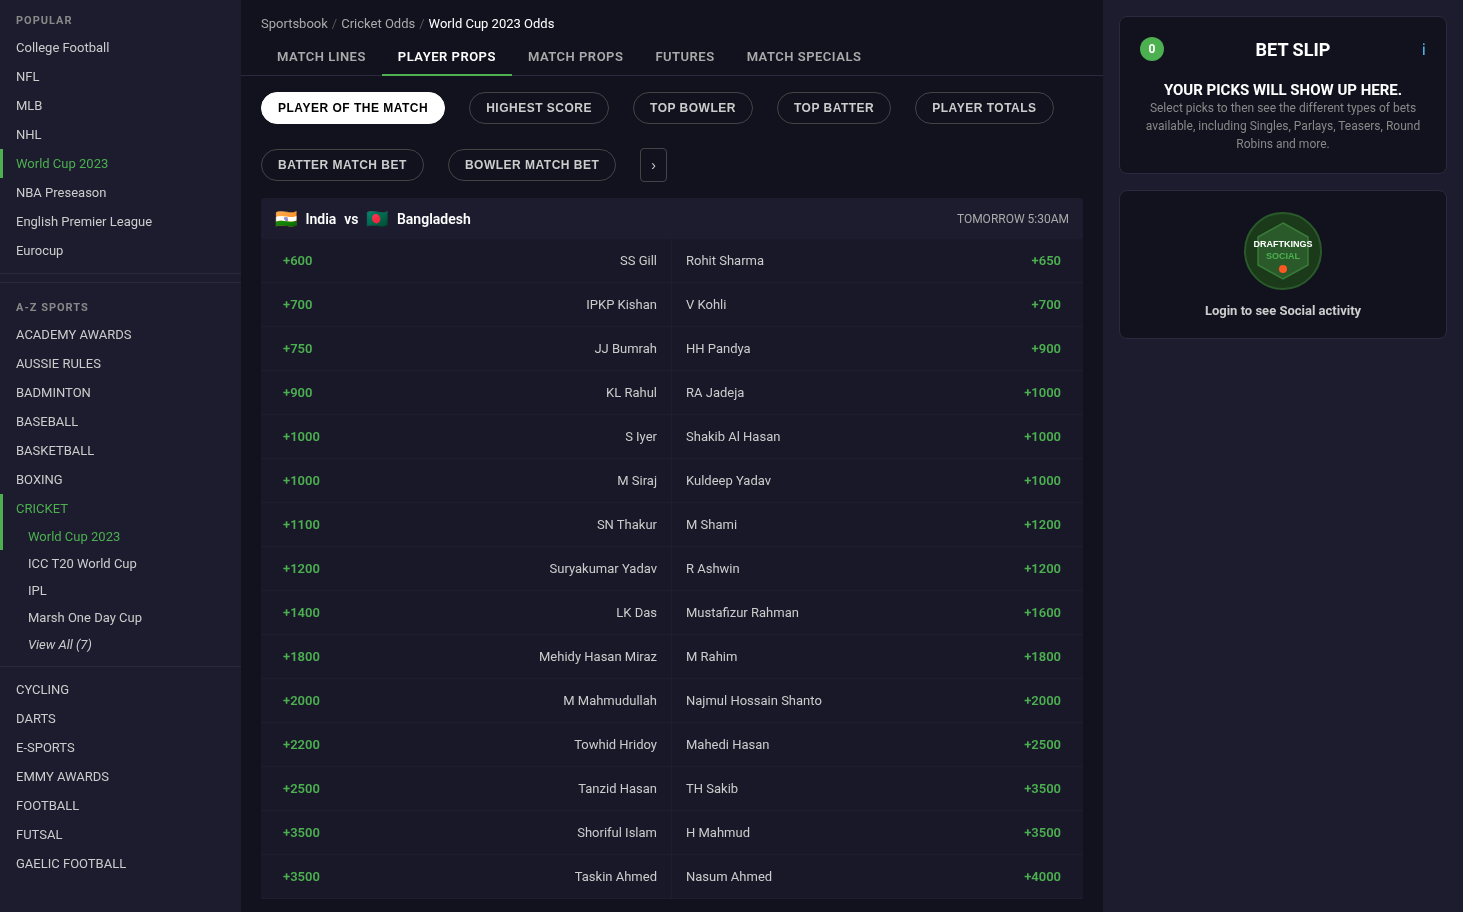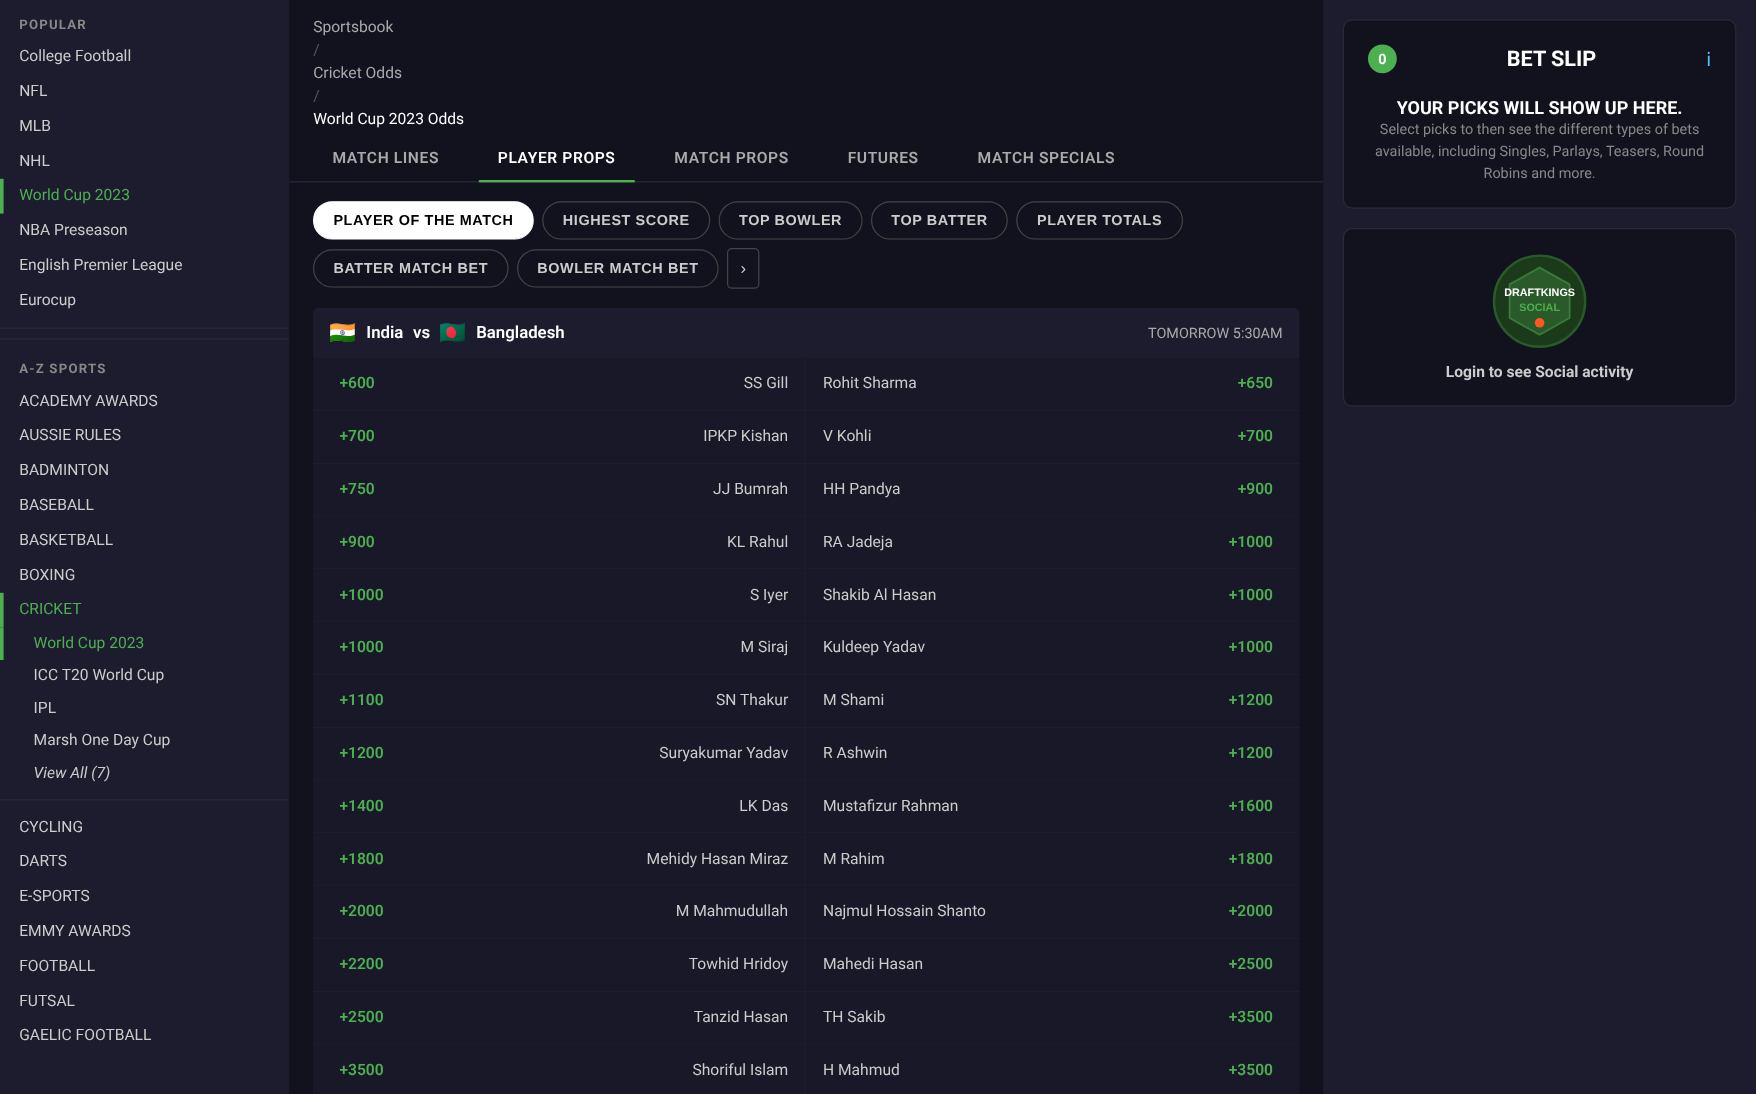--- a/index.html
+++ b/index.html
@@ -15,37 +15,37 @@
     .sidebar-divider { height: 1px; background: #2a2a3e; margin: 8px 0; }
     .sidebar-sub-item { padding: 6px 16px 6px 28px; cursor: pointer; font-size: 13px; color: #ccc; }
     .sidebar-sub-item.active { color: #4caf50; border-left: 3px solid #4caf50; padding-left: 25px; }
     .sidebar-view-all { padding: 6px 16px 6px 28px; cursor: pointer; font-size: 13px; color: #ccc; font-style: italic; }
     .sidebar-az-title { color: #888; font-size: 11px; font-weight: 700; letter-spacing: 1px; padding: 10px 16px 6px; }
 
     
     #main { flex: 1; display: flex; flex-direction: column; overflow: hidden; background: #12121f; }
 
     
-    .breadcrumb { padding: 16px 20px 8px; color: #aaa; font-size: 13px; display: flex; align-items: flex-start; gap: 4px; flex-direction: column; }
+    .breadcrumb { padding: 16px 20px 8px; color: #aaa; font-size: 13px; display: flex; align-items: flex-end; gap: 4px; }
     .breadcrumb a { color: #aaa; text-decoration: none; cursor: pointer; }
     .breadcrumb .sep { color: #555; }
     .breadcrumb .current { color: #fff; }
 
     
-    .tabs { display: flex; padding: 0 20px; border-bottom: 1px solid #2a2a3e; gap: 17px; }
+    .tabs { display: flex; padding: 0 20px; border-bottom: 1px solid #2a2a3e; }
     .tab { padding: 10px 16px; cursor: pointer; font-size: 13px; color: #aaa; text-transform: uppercase; letter-spacing: 0.5px; font-weight: 600; border-bottom: 2px solid transparent; margin-bottom: -1px; }
     .tab.active { color: #fff; border-bottom-color: #4caf50; }
 
     
     #content { flex: 1; overflow-y: auto; padding: 16px 20px; }
     #content::-webkit-scrollbar { width: 6px; }
     #content::-webkit-scrollbar-thumb { background: #444; }
 
     
-    .prop-buttons { display: flex; gap: 7px; margin-bottom: 16px; flex-wrap: wrap; align-items: center; }
+    .prop-buttons { display: flex; gap: 24px; margin-bottom: 16px; flex-wrap: wrap; align-items: center; }
     .prop-btn { padding: 8px 16px; border: 1px solid #444; background: transparent; color: #ccc; border-radius: 20px; cursor: pointer; font-size: 12px; font-weight: 600; white-space: nowrap; text-transform: uppercase; letter-spacing: 0.5px; }
     .prop-btn.active { background: #fff; color: #000; border-color: #fff; }
     .prop-btn-nav { padding: 8px 10px; border: 1px solid #444; background: transparent; color: #ccc; border-radius: 4px; cursor: pointer; font-size: 14px; }
 
     
     .match-section { margin-bottom: 16px; }
     .match-header { display: flex; justify-content: space-between; align-items: center; padding: 10px 14px; background: #1c1c2e; border-radius: 4px 4px 0 0; }
     .match-teams { display: flex; align-items: center; gap: 8px; font-size: 14px; font-weight: 600; }
     .match-time { color: #aaa; font-size: 12px; }
     .match-grid { display: grid; grid-template-columns: 1fr 1fr; }

